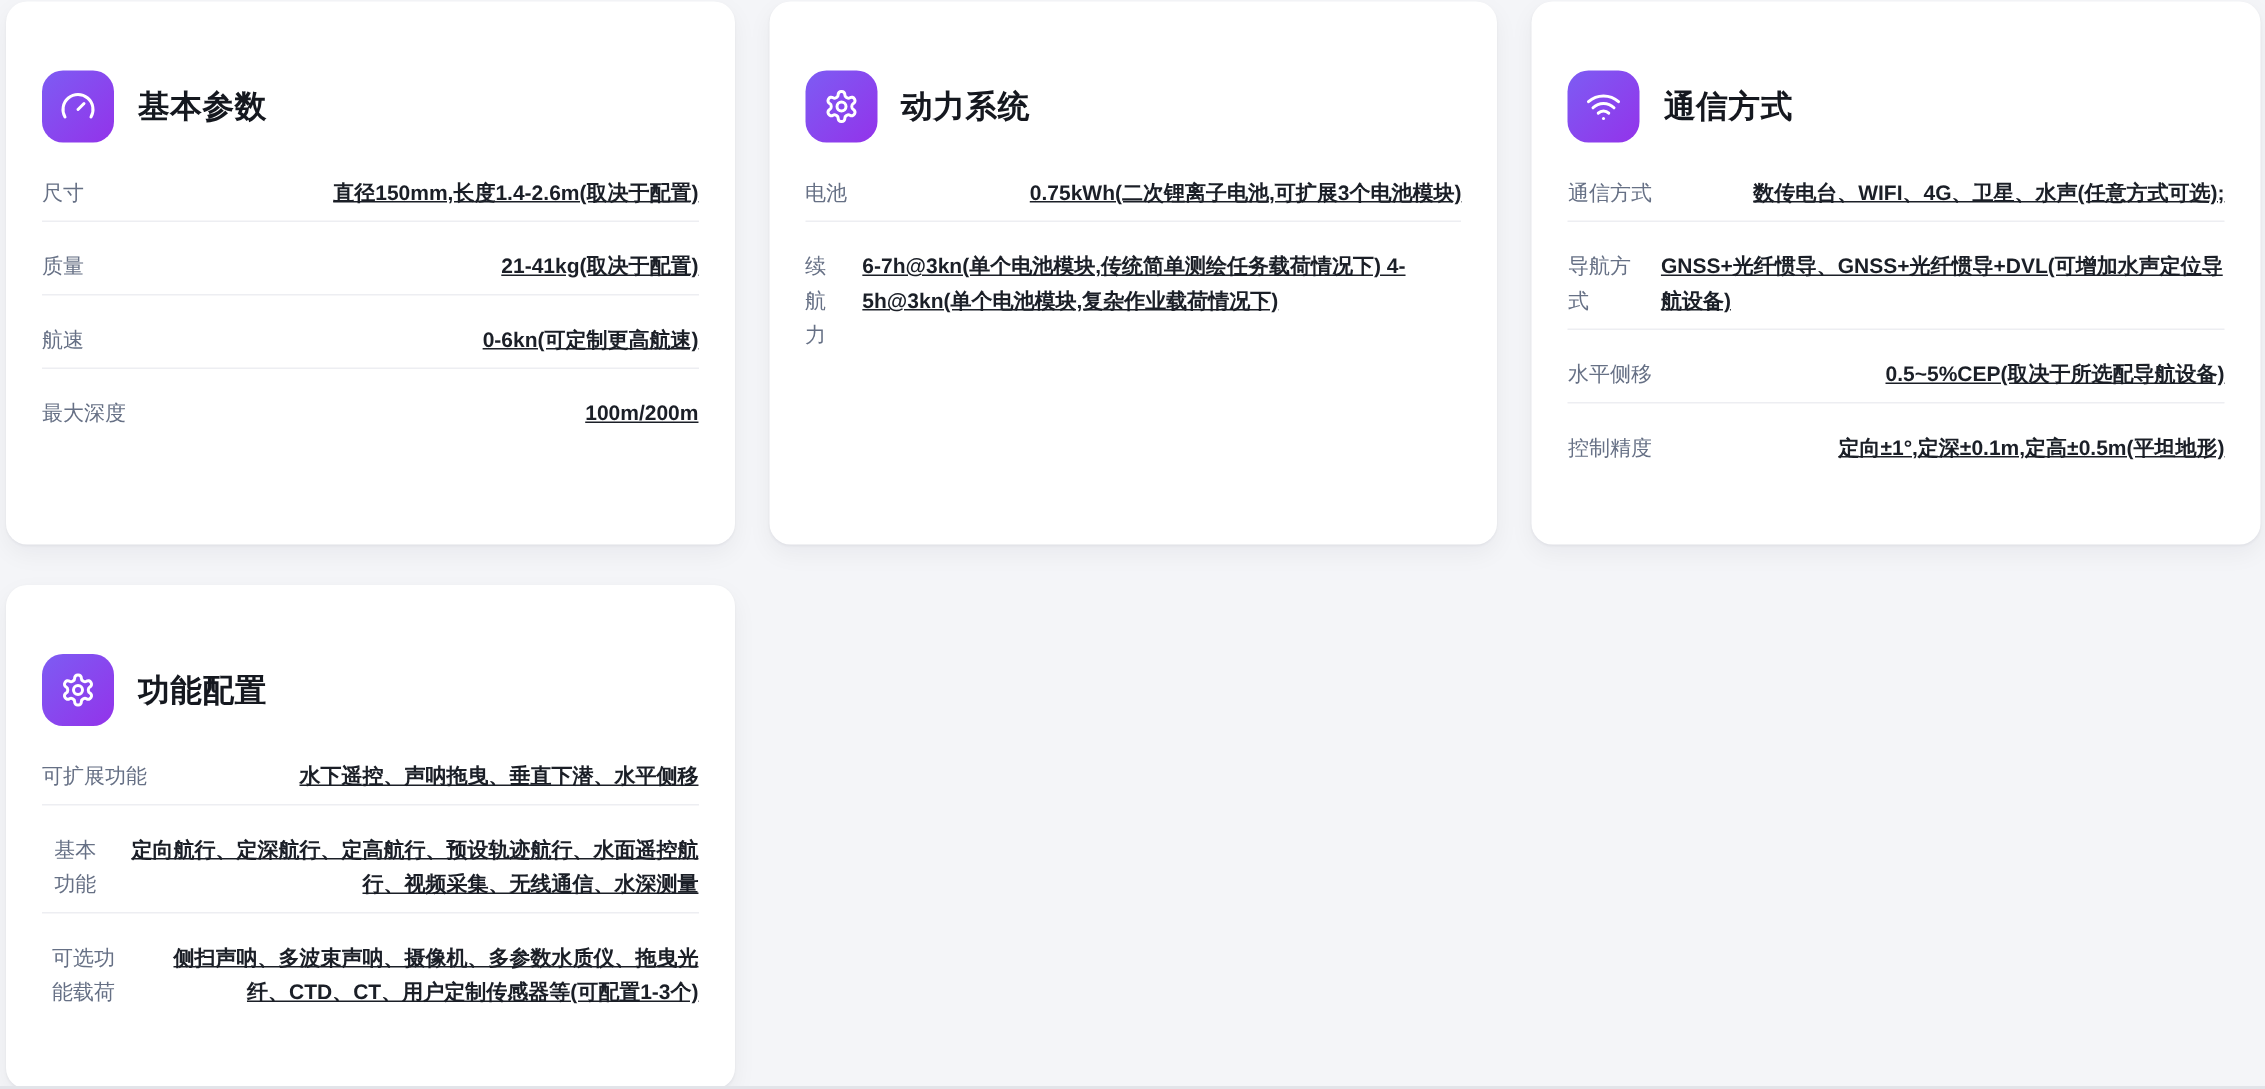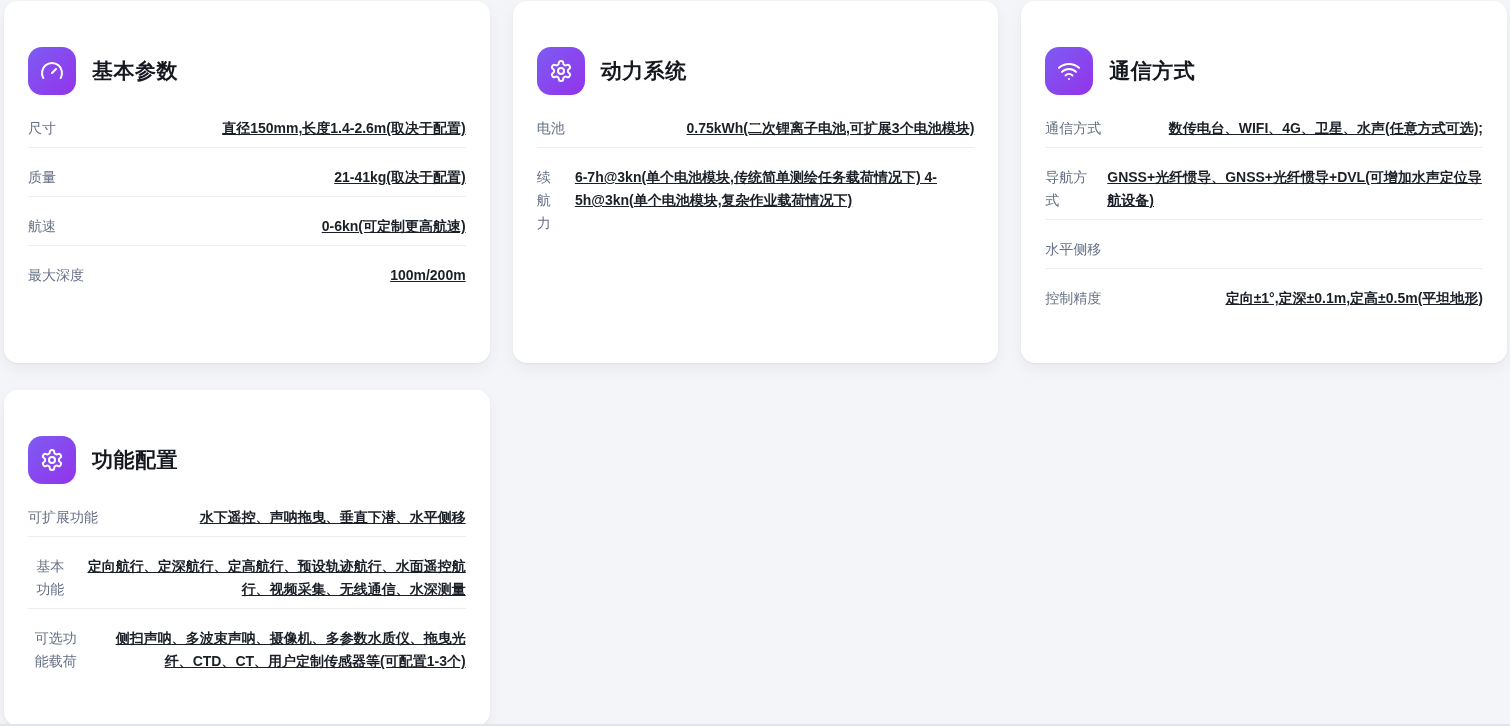--- a/index.html
+++ b/index.html
@@ -140,20 +140,21 @@
     <div class="spec-row">
       <span class="spec-label">通信方式</span>
       <span class="spec-value">数传电台、WIFI、4G、卫星、水声(任意方式可选);</span>
     </div>
     <div class="spec-row">
       <span class="spec-label">导航方式</span>
       <span class="spec-value">GNSS+光纤惯导、GNSS+光纤惯导+DVL(可增加水声定位导航设备)</span>
     </div>
     <div class="spec-row">
       <span class="spec-label">水平侧移</span>
+      <span class="spec-value">0.5~5%CEP(取决于所选配导航设备)</span>
     </div>
     <div class="spec-row">
       <span class="spec-label">控制精度</span>
       <span class="spec-value">定向±1°,定深±0.1m,定高±0.5m(平坦地形)</span>
     </div>
   </section>
 
   <section class="card card-short">
     <div class="card-header">
       <div class="icon-tile">

